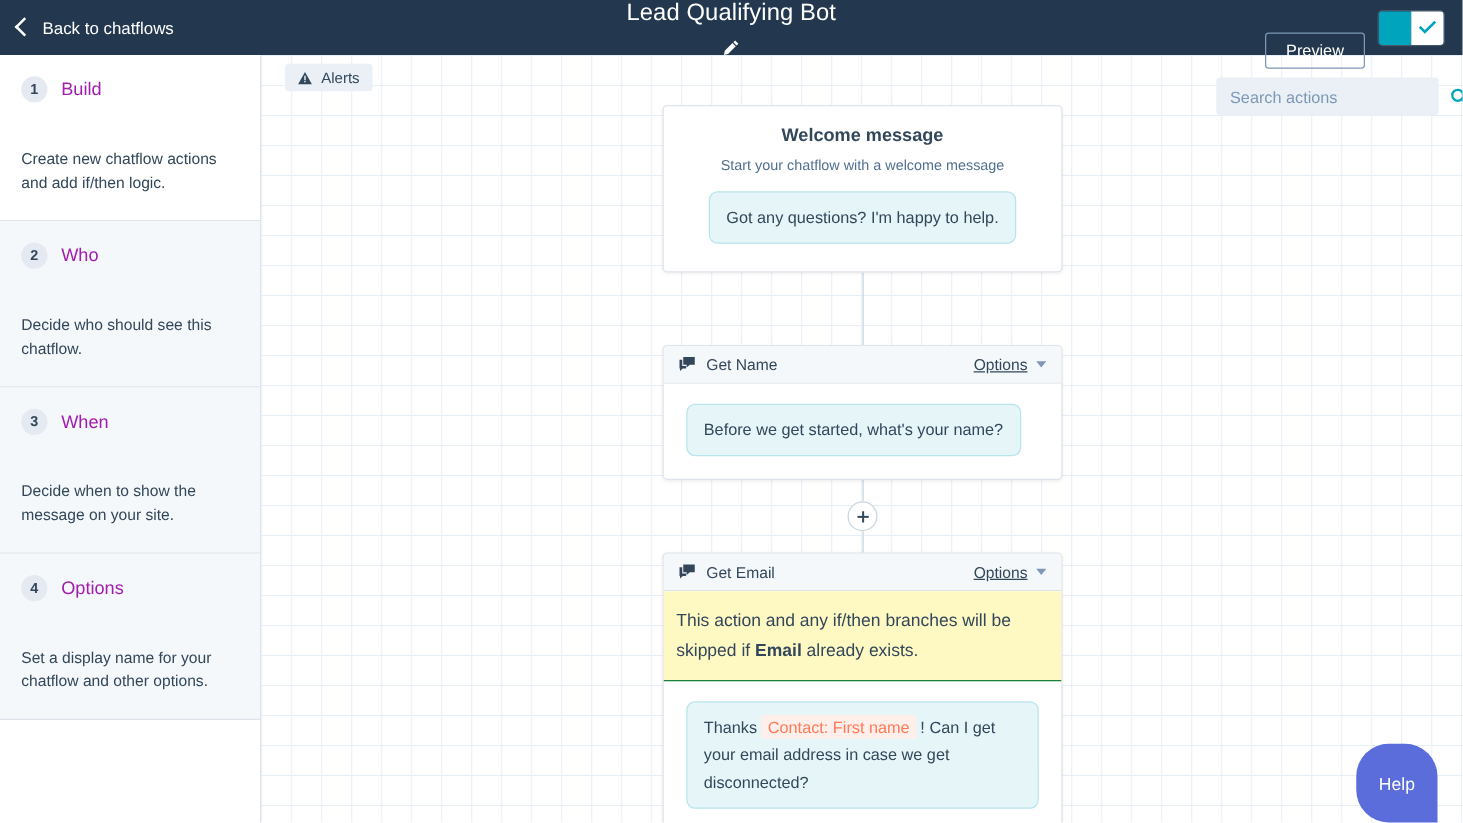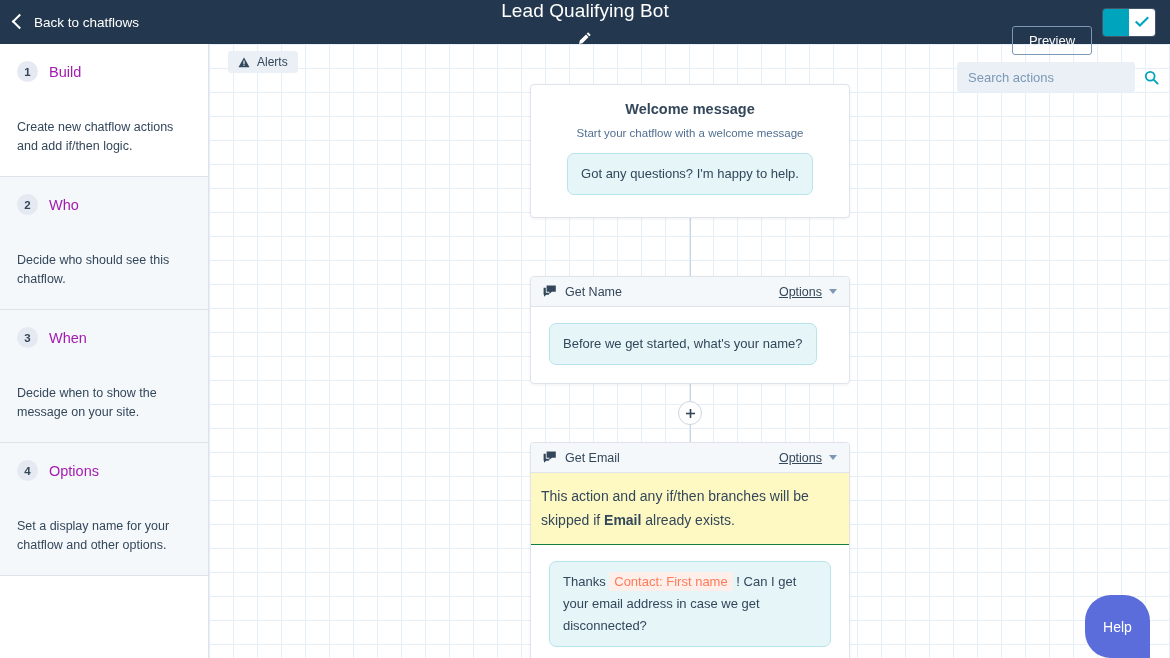--- a/index.html
+++ b/index.html
@@ -189,21 +189,21 @@
     gap: 7px;
     font-size: 12px;
     color: #33475b;
     cursor: pointer;
     z-index: 5;
   }
   .warn-icon { display: block; }
 
   .search-box {
     position: absolute;
-    right: 35px; top: 18px;
+    right: 19px; top: 18px;
     width: 178px; height: 30px;
     background: #eaf0f6;
     border-radius: 3px;
     display: flex;
     align-items: center;
     padding: 0 11px;
     box-sizing: border-box;
     z-index: 5;
     cursor: text;
   }

